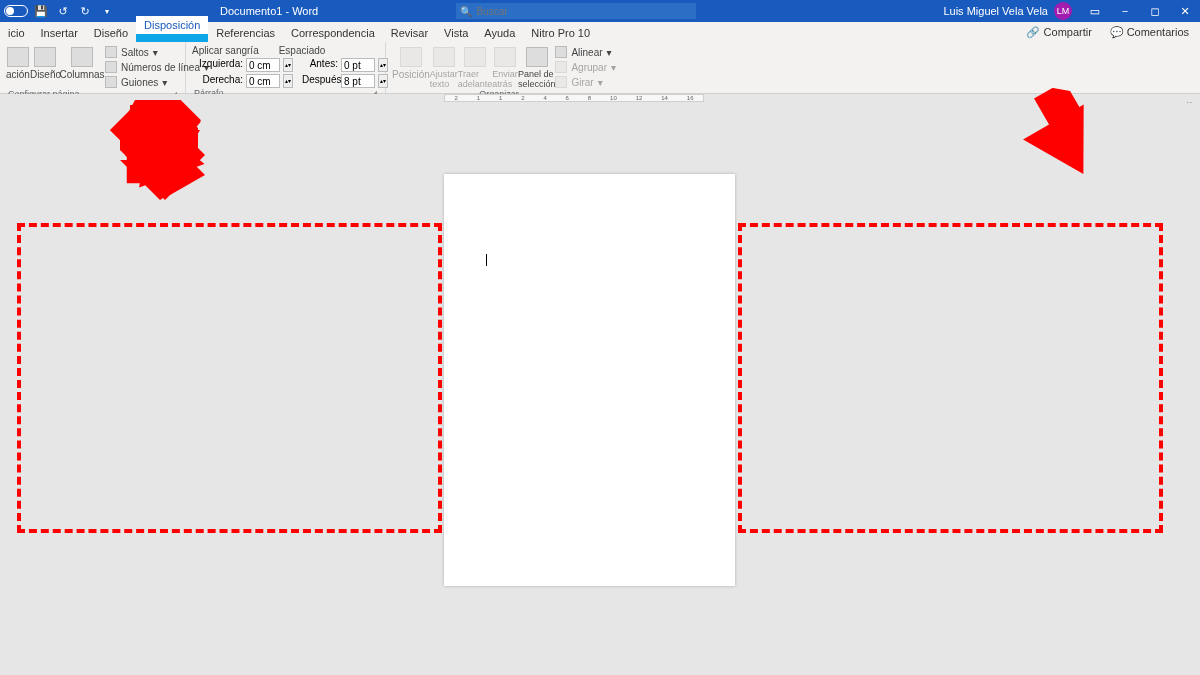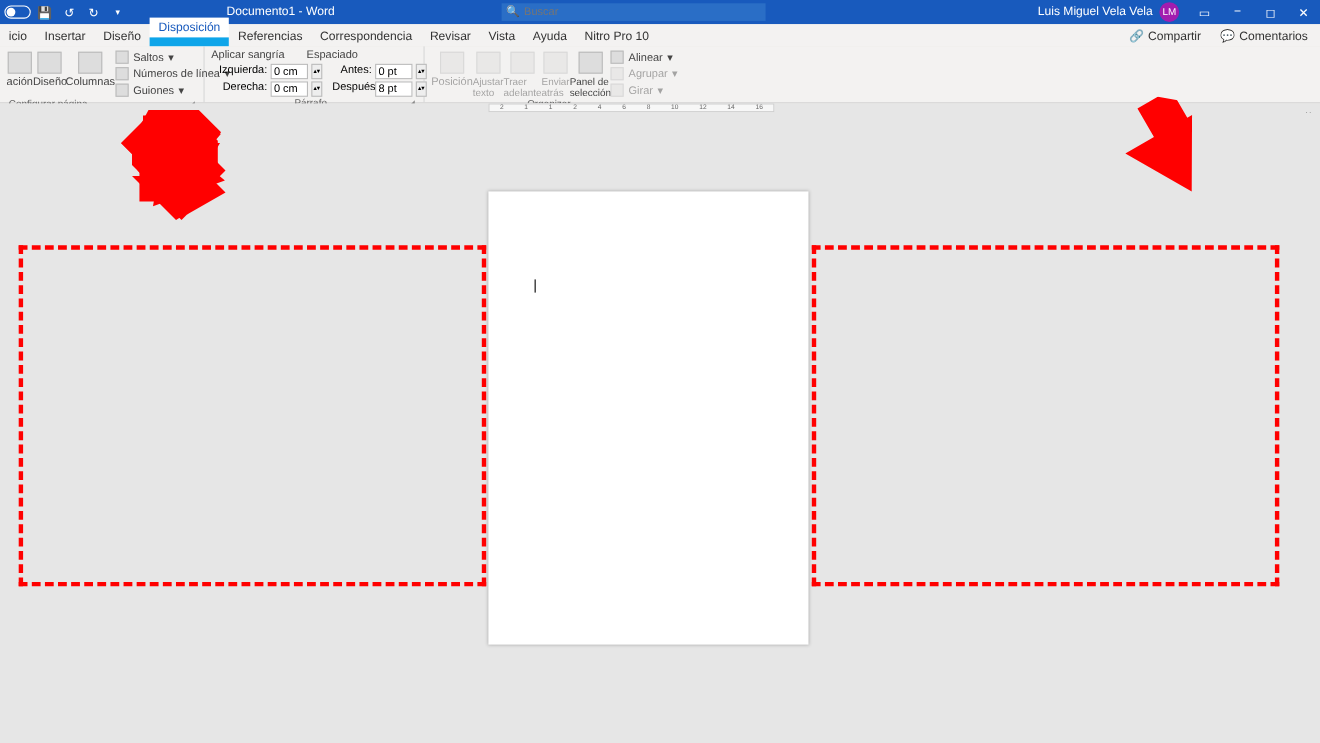--- a/index.html
+++ b/index.html
@@ -4,21 +4,21 @@
 <style>
 * { margin: 0; padding: 0; box-sizing: border-box; font-family: "Segoe UI", Tahoma, sans-serif; }
 body { width: 1200px; height: 675px; background: #e6e6e6; overflow: hidden; position: relative; }
 
 
 .titlebar { height: 22px; background: #185abd; display: flex; align-items: center; color: #fff; font-size: 11px; position: relative; }
 .titlebar .left-tools { display: flex; align-items: center; gap: 4px; padding-left: 4px; }
 .titlebar .toggle { width: 24px; height: 12px; border: 1px solid #fff; border-radius: 6px; position: relative; }
 .titlebar .toggle::after { content: ""; position: absolute; left: 1px; top: 1px; width: 8px; height: 8px; background: #fff; border-radius: 50%; }
 .titlebar .icon-btn { width: 18px; height: 18px; display: flex; align-items: center; justify-content: center; font-size: 11px; color: #fff; }
-.titlebar .doc-title { position: absolute; left: 206px; }
+.titlebar .doc-title { position: absolute; left: 220px; }
 .titlebar .search-box { position: absolute; left: 456px; width: 240px; height: 16px; background: #2a6ec6; display: flex; align-items: center; padding: 0 4px; gap: 4px; }
 .titlebar .search-box input { background: transparent; border: none; color: #cfe0f5; font-size: 10px; outline: none; width: 100%; }
 .titlebar .search-box .mag { font-size: 10px; color: #cfe0f5; }
 .titlebar .right { position: absolute; right: 0; display: flex; align-items: center; height: 100%; }
 .titlebar .username { font-size: 11px; padding-right: 6px; }
 .titlebar .avatar { width: 18px; height: 18px; border-radius: 50%; background: #a21caf; color: #fff; font-size: 9px; display: flex; align-items: center; justify-content: center; margin-right: 8px; }
 .titlebar .win-btn { width: 30px; height: 22px; display: flex; align-items: center; justify-content: center; font-size: 11px; }
 
 
 .tabs { height: 20px; background: #f3f2f1; display: flex; align-items: flex-end; font-size: 11px; color: #333; position: relative; }
@@ -166,21 +166,21 @@
         <div class="spin">
             <span class="sic"></span>
             <span class="lbl" style="width:36px;">Después:</span>
             <input value="8 pt" style="">
             <span class="arrows">▴▾</span>
           </div>
       </div>
     </div>
     <div class="group-label-row">
       <span></span>
-      <span style="flex:1;text-align:center;">Párrafo</span>
+      <span style="flex:1;text-align:left;">Párrafo</span>
       <span class="launcher">◢</span>
     </div>
   </div>
 
   <div class="group" style="width:226px;border-right:none;">
     <div class="grow">
       <div class="big-btn disabled">
           <div class="ic"></div>
           <span>Posición</span>
         </div>

